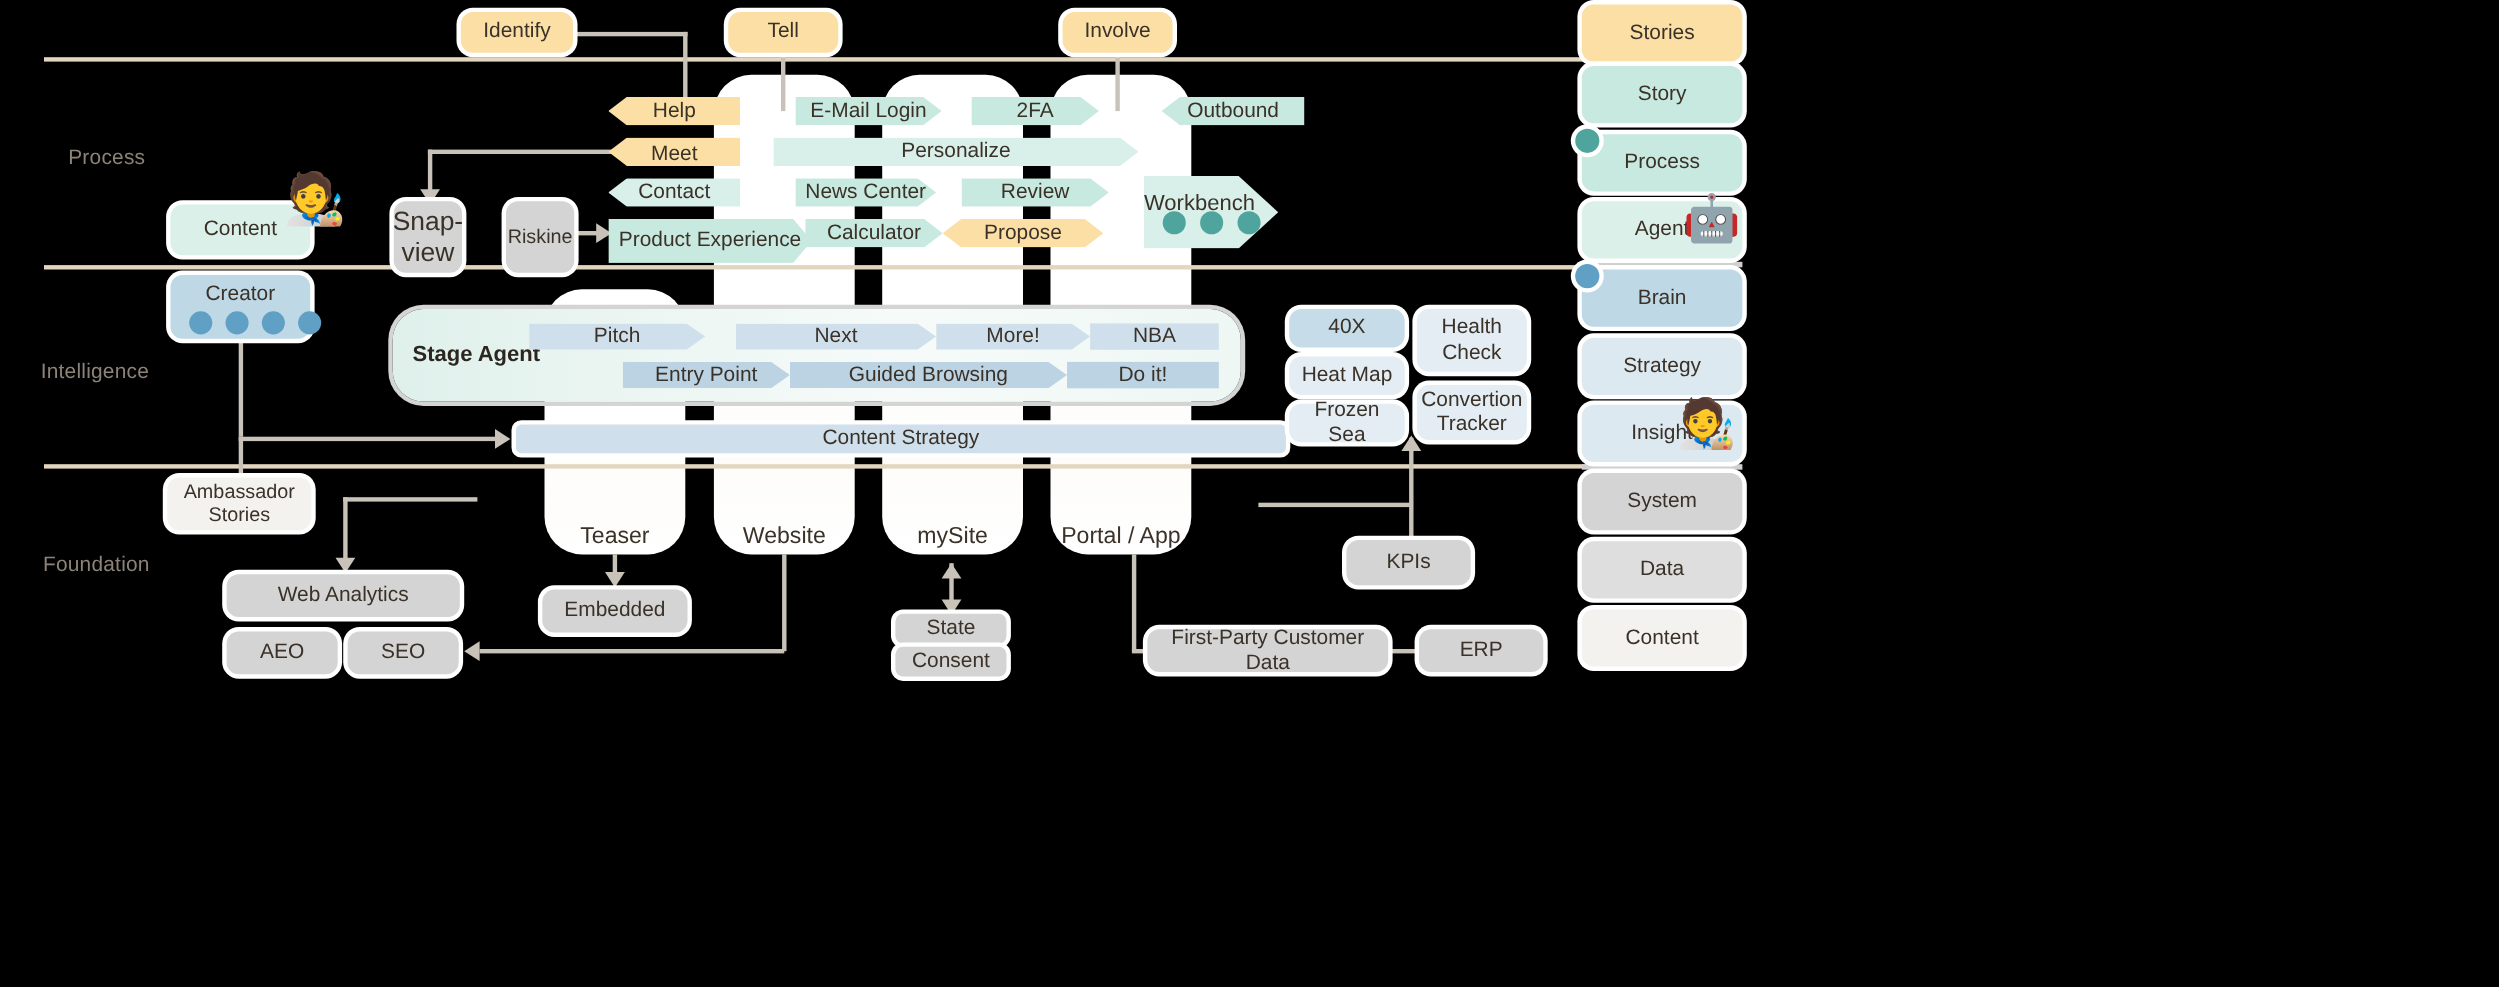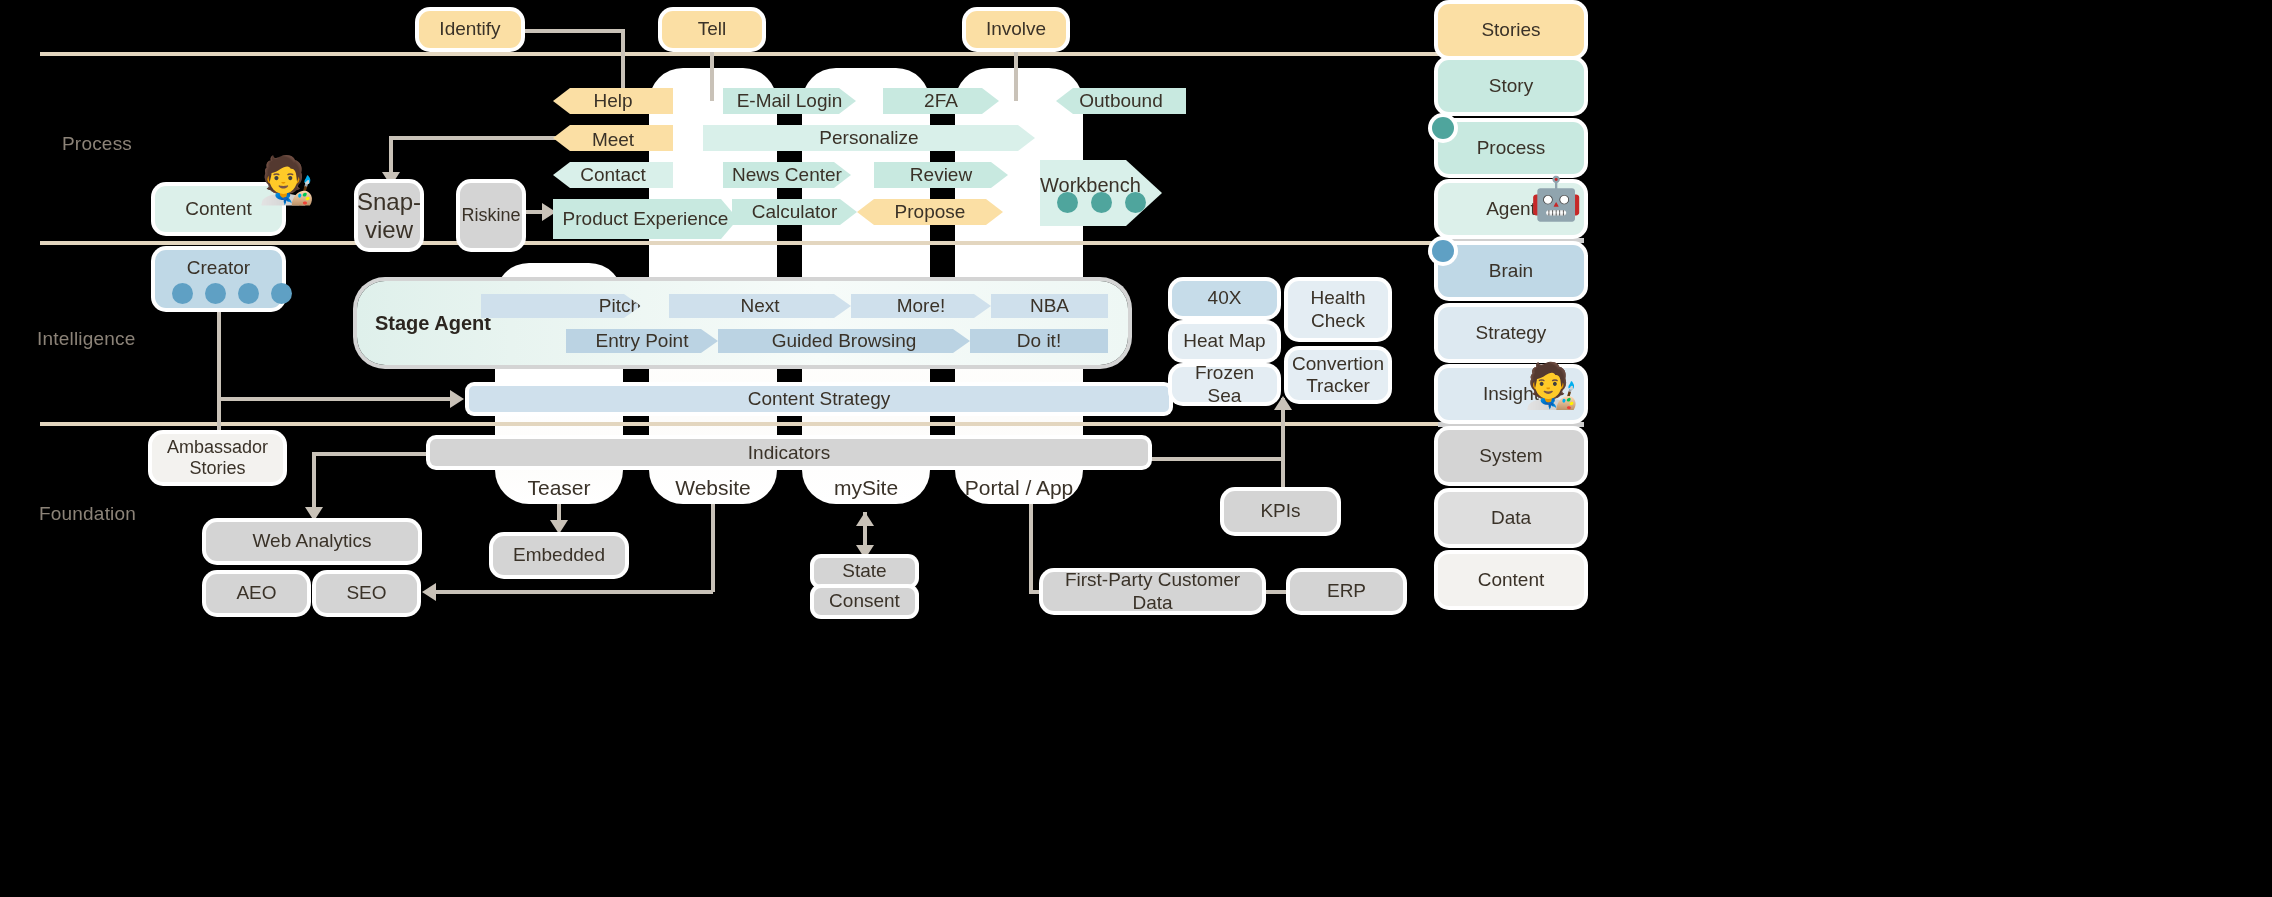--- a/index.html
+++ b/index.html
@@ -253,21 +253,21 @@
   <div class="node n-grey" style="left:358px;top:183px;width:62px;height:65px;font-size:24px;"><span>Snap-
 view</span></div>
   <div class="node n-grey" style="left:428px;top:183px;width:62px;height:65px;font-size:18px;margin-left:32px;"><span>Riskine</span></div>
 
   <div class="node n-white" style="left:152px;top:434px;width:131px;height:48px;font-size:18px;"><span>Ambassador
 Stories</span></div>
 
   <div class="stage-agent" style="left:357px;top:281px;width:771px;height:84px;">
     <div class="sa-title">Stage Agent</div>
   </div>
-  <div class="chev right c-blue" style="left:481px;top:294px;width:160px;height:24px;justify-content:flex-end;">
+  <div class="chev right c-blue" style="left:481px;top:294px;width:160px;height:24px;">
       <span>Pitch</span>
     </div>
   <div class="chev right c-blue" style="left:669px;top:294px;width:182px;height:24px;">
       <span>Next</span>
     </div>
   <div class="chev right c-blue" style="left:851px;top:294px;width:140px;height:24px;">
       <span>More!</span>
     </div>
   <div class="chev plain c-blue" style="left:991px;top:294px;width:117px;height:24px;">
       <span>NBA</span>
@@ -278,23 +278,20 @@
     </div>
   <div class="chev right c-blue-d" style="left:718px;top:329px;width:252px;height:24px;">
       <span>Guided Browsing</span>
     </div>
   <div class="chev plain c-blue-d" style="left:970px;top:329px;width:138px;height:24px;">
       <span>Do it!</span>
     </div>
 
   <div class="chev plain c-blue" style="left:469px;top:386px;width:700px;height:26px;border-radius:5px;box-shadow:0 0 0 4px #fff;">
       <span>Content Strategy</span>
-    </div>
-  <div class="chev plain" style="left:430px;top:439px;width:718px;height:27px;border-radius:6px;background:#d4d4d4;box-shadow:0 0 0 4px #fff;">
-      <span>Indicators</span>
     </div>
 
   <div class="node n-blue3" style="left:1172px;top:281px;width:105px;height:35px;"><span>40X</span></div>
   <div class="node n-paleblue" style="left:1288px;top:281px;width:100px;height:57px;"><span>Health
 Check</span></div>
   <div class="node n-paleblue" style="left:1172px;top:324px;width:105px;height:35px;"><span>Heat Map</span></div>
   <div class="node n-paleblue" style="left:1172px;top:367px;width:105px;height:35px;"><span>Frozen Sea</span></div>
   <div class="node n-paleblue" style="left:1288px;top:350px;width:100px;height:50px;"><span>Convertion
 Tracker</span></div>
 

